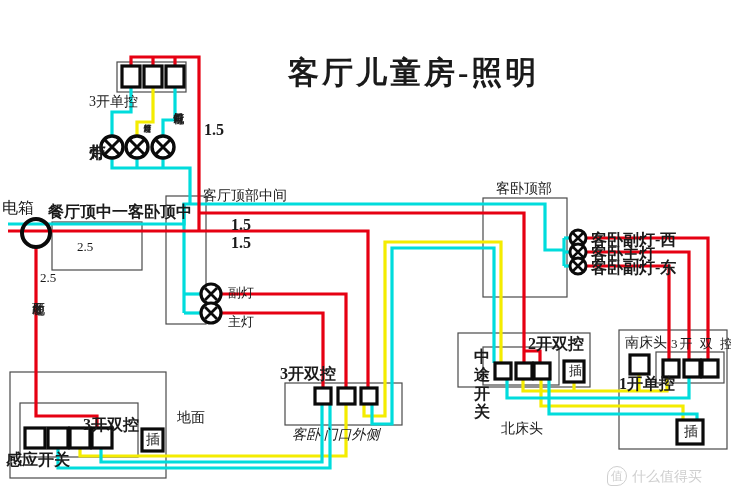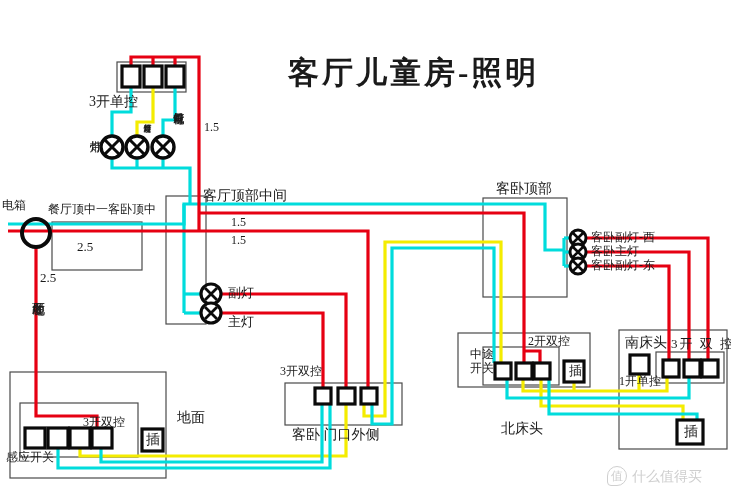--- a/index.html
+++ b/index.html
@@ -5,21 +5,21 @@
   html,body{margin:0;padding:0;background:#fff;}
   #stage{
     position:relative;width:731px;height:500px;background:#ffffff;overflow:hidden;
     font-family:"Liberation Serif","DejaVu Serif",serif;color:#1a1a1a;
   }
   #wiring{position:absolute;left:0;top:0;}
   .lbl{position:absolute;white-space:nowrap;line-height:1.15;}
   .v{writing-mode:vertical-rl;text-orientation:upright;white-space:normal;}
   .title{font-size:31px;font-weight:700;letter-spacing:3px;}
   .f15{font-size:15px;} .f14{font-size:14px;text-align:right;} .f13{font-size:13px;}
-  .f12{font-size:12px;} .f11{font-size:11px;} .f8{font-size:8px;line-height:1.05;}
+  .f12{font-size:16px;font-weight:bold;} .f11{font-size:11px;} .f8{font-size:8px;line-height:1.05;}
   .wm{color:#cfcfcf;font-size:14px;font-family:"Liberation Sans","DejaVu Sans",sans-serif;display:flex;align-items:center;gap:5px;}
   .wm-logo{display:inline-block;border:1.5px solid #cfcfcf;border-radius:50% 50% 50% 4px;width:18px;height:18px;text-align:center;line-height:18px;font-size:12px;}
   .two-line{white-space:normal;width:28px;}
 </style>
 </head>
 <body>
 
 <div id="stage">
 
   <svg id="wiring" width="731" height="500" viewBox="0 0 731 500">
@@ -146,21 +146,21 @@
   </svg>
 
   <div class="lbl title" style="left:288px;top:55px;">客厅儿童房-照明</div>
 
   <div class="lbl f14" style="left:89px;top:94px;">3开单控</div>
   <div class="lbl f12 v" style="left:88px;top:131px;">灯带</div>
   <div class="lbl f8 v" style="left:142px;top:118px;height:62px;">餐厅过道筒灯</div>
   <div class="lbl f11 v" style="left:172px;top:104px;height:80px;">电视背景筒灯</div>
   <div class="lbl f12" style="left:204px;top:121px;">1.5</div>
 
-  <div class="lbl" style="left:2px;top:199px;font-size:12px;">电箱</div>
+  <div class="lbl" style="left:2px;top:199px;font-size:16px;">电箱</div>
   <div class="lbl f12" style="left:48px;top:203px;">餐厅顶中一客卧顶中</div>
   <div class="lbl f13" style="left:77px;top:240px;">2.5</div>
   <div class="lbl f13" style="left:40px;top:271px;">2.5</div>
   <div class="lbl f13 v" style="left:30px;top:292px;height:70px;">餐厅地面</div>
 
   <div class="lbl f14" style="left:203px;top:188px;">客厅顶部中间</div>
   <div class="lbl f12" style="left:231px;top:216px;">1.5</div>
   <div class="lbl f12" style="left:231px;top:234px;">1.5</div>
   <div class="lbl f13" style="left:228px;top:286px;">副灯</div>
   <div class="lbl f13" style="left:228px;top:315px;">主灯</div>
@@ -169,21 +169,21 @@
   <div class="lbl f12" style="left:591px;top:231px;">客卧副灯-西</div>
   <div class="lbl f12" style="left:591px;top:245px;">客卧主灯</div>
   <div class="lbl f12" style="left:591px;top:259px;">客卧副灯-东</div>
 
   <div class="lbl f12" style="left:83px;top:416px;">3开双控</div>
   <div class="lbl f12" style="left:6px;top:451px;">感应开关</div>
   <div class="lbl f14" style="left:146px;top:432px;">插</div>
   <div class="lbl f14" style="left:177px;top:410px;">地面</div>
 
   <div class="lbl f12" style="left:280px;top:365px;">3开双控</div>
-  <div class="lbl f14" style="left:292px;top:427px;">客卧  门口外侧</div>
+  <div class="lbl f14" style="left:292px;top:427px;font-style:italic;">客卧  门口外侧</div>
 
   <div class="lbl f12 two-line" style="left:468px;top:348px;text-align:center;"><span>中途</span><br><span>开关</span></div>
   <div class="lbl f12" style="left:528px;top:335px;">2开双控</div>
   <div class="lbl f13" style="left:569px;top:364px;">插</div>
   <div class="lbl f14" style="left:501px;top:421px;">北床头</div>
 
   <div class="lbl f14" style="left:625px;top:335px;">南床头</div>
   <div class="lbl f13" style="left:671px;top:337px;letter-spacing:2px;">3开 双 控</div>
   <div class="lbl f12" style="left:619px;top:375px;">1开单控</div>
   <div class="lbl f14" style="left:684px;top:424px;">插</div>

